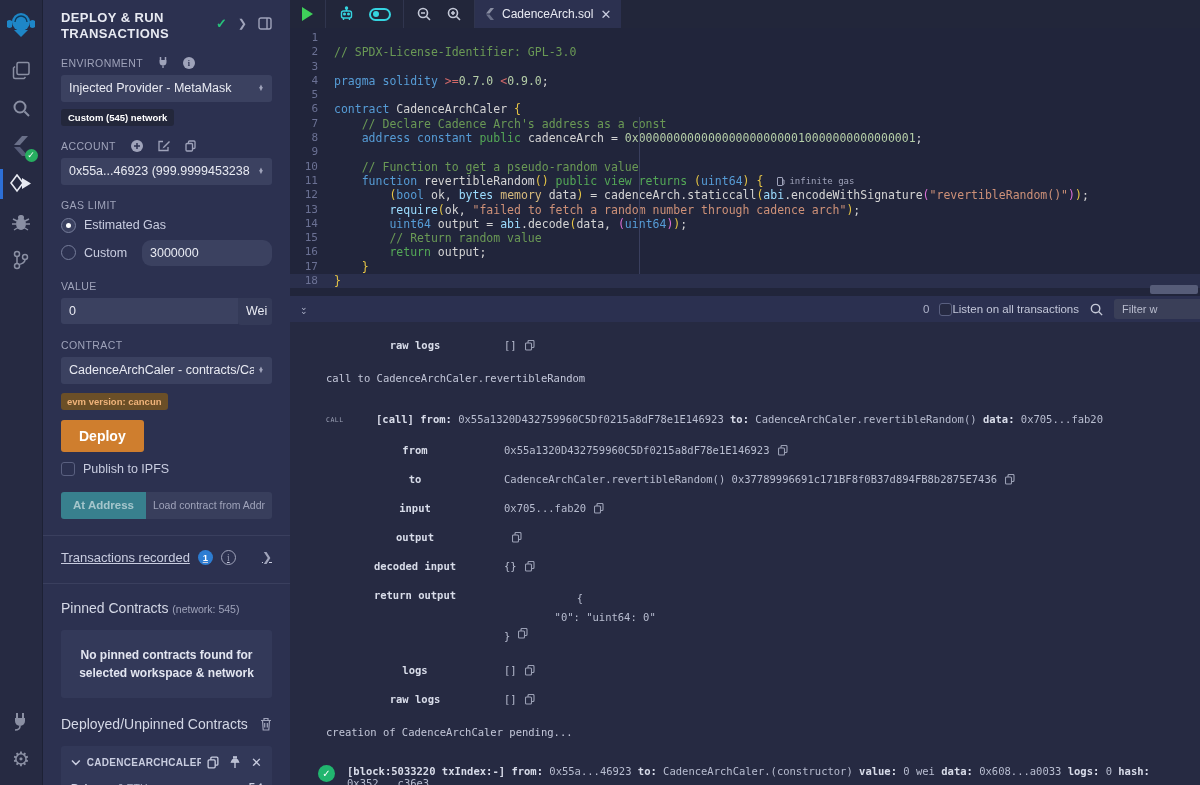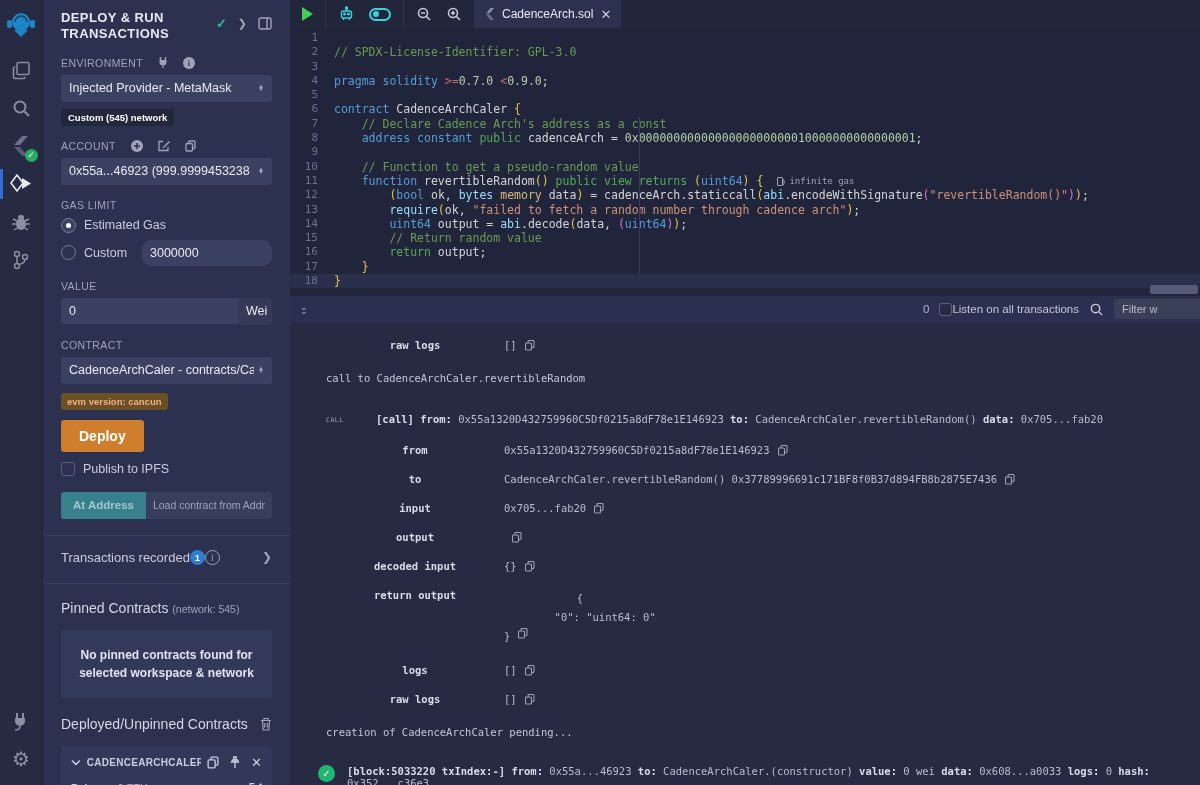--- a/index.html
+++ b/index.html
@@ -50,21 +50,21 @@
     border:none; border-radius:3px; padding:8px 18px; cursor:pointer; }
   .chk-row { display:flex; align-items:center; gap:8px; margin-top:10px; font-size:12.5px; }
   .chk { width:14px; height:14px; border:1px solid #5a6080; border-radius:3px; background:#2c3150; flex-shrink:0; }
   .ataddr-row { display:flex; margin-top:16px; }
   .btn-ataddr { background:#38808e; color:rgba(255,255,255,.55); font-size:11.5px; font-weight:bold;
     border:none; border-radius:3px 0 0 3px; padding:0 12px; height:27px; cursor:pointer; }
   .ataddr-input { flex:1; background:#383e5c; border:none; border-radius:0 3px 3px 0; height:27px;
     font-size:10.5px; color:#9fa3ba; padding:0 7px; outline:none; width:60px; }
   .ataddr-input::placeholder { color:#9fa3ba; }
   .divider { border-top:1px solid #3a3f5e; margin:16px -18px 0; }
-  .tx-row { display:flex; align-items:center; padding:14px 0 2px; font-size:13px; color:#c9cde0; }
+  .tx-row { display:flex; align-items:center; gap:8px; padding:14px 0 2px; font-size:13px; color:#c9cde0;text-decoration:underline; }
   .badge-num { background:#2d7dd2; color:#fff; border-radius:50%; width:15px; height:15px; font-size:9.5px;
     line-height:15px; text-align:center; font-weight:bold; }
   .info-circ { width:15px; height:15px; border:1px solid #9fa3ba; border-radius:50%; color:#9fa3ba;
     font-size:9.5px; line-height:14px; text-align:center; font-family:"Liberation Serif",serif; }
   .tx-chev { margin-left:auto; color:#9fa3ba; font-size:12px; }
   .sec-title { font-size:14px; color:#d4d8e6; padding-top:16px; }
   .sec-title small { font-size:10.5px; color:#9fa3ba; }
   .empty-box { background:#333959; border-radius:3px; margin-top:14px; padding:16px 12px; text-align:center;
     font-size:12px; font-weight:600; color:#e2e5f0; line-height:1.5; }
   .dep-head { display:flex; align-items:center; justify-content:space-between; padding-top:18px;text-align:center; }

